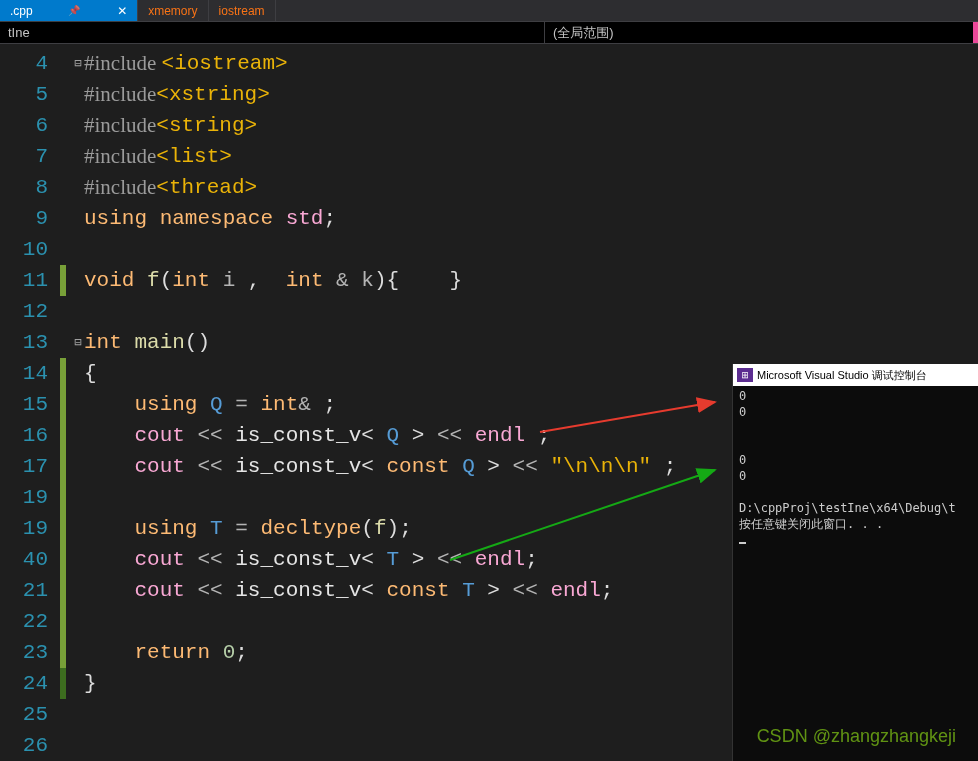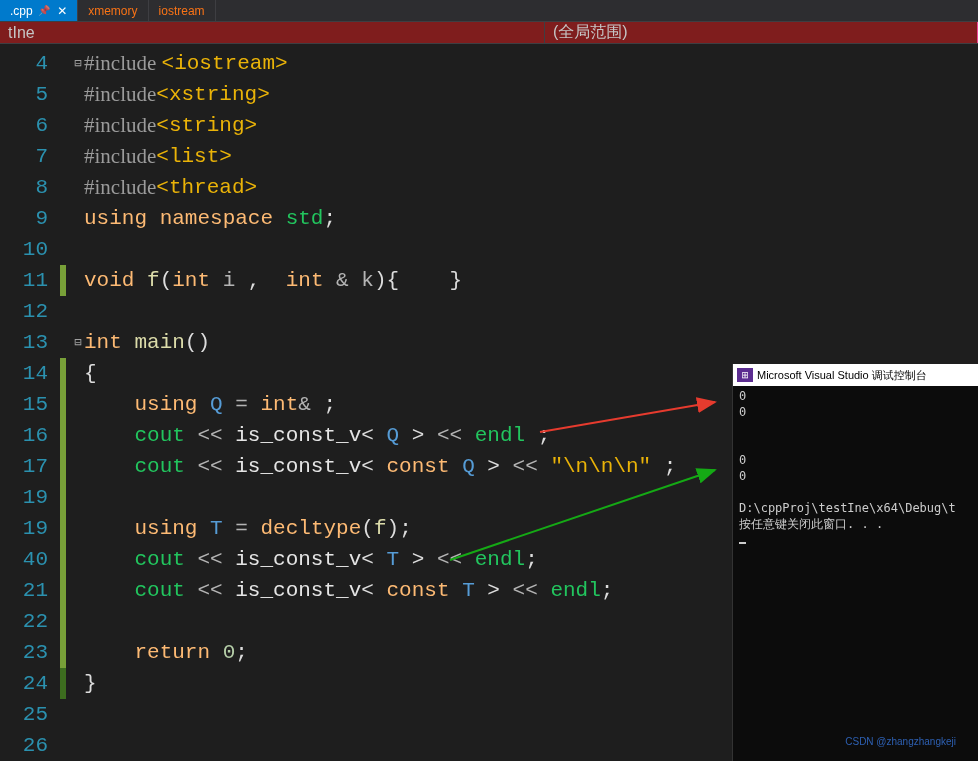--- a/index.html
+++ b/index.html
@@ -22,43 +22,44 @@
   padding: 0 10px;
   color: #f97316;
   font-size: 12px;
   border-right: 1px solid #3e3e42;
   cursor: pointer;
   font-family: 'Segoe UI', Tahoma, sans-serif;
 }
 .tab.active {
   background: #007acc;
   color: #fff;
+  gap: 30px;
 }
 .tab .pin { margin-left: 6px; font-size: 10px; opacity: .8; }
 .tab .close { margin-left: 6px; }
 .scope-bar {
   height: 22px;
-  background: #7f1d1d;
+  background: #000000;
   border-bottom: 1px solid #3e3e42;
   display: flex;
   color: #c5c5c5;
-  font-size: 16px;
+  font-size: 13px;
   font-family: 'Segoe UI', Tahoma, sans-serif;
 }
 .scope-left {
   width: 545px;
   border-right: 1px solid #3e3e42;
   display: flex; align-items: center;
   padding: 0 8px;
 }
 .scope-right {
   flex: 1;
   display: flex; align-items: center;
   padding: 0 8px;
-  border-right: 1px solid #ec4899;
+  border-right: 5px solid #ec4899;
 }
 .editor {
   position: relative;
   display: flex;
   height: 717px;
 }
 .gutter {
   width: 60px;
   background: #1e1e1e;
   text-align: right;
@@ -96,21 +97,21 @@
   display: inline-block;
   color: #a0a0a0;
   font-size: 12px;
   text-align: center;
 }
 
 .pp { color: #9b9b9b; font-family: Liberation Serif, serif; }
 .str { color: #eab308; }
 .kw { color: #fdba74; }
 .type { color: #569cd6; }
-.id { color: #22c55e; }
+.id { color: #f9a8d4; }
 .fn { color: #dcdcaa; }
 .tpl { color: #e5e5e5; }
 .p { color: #dcdcdc; }
 .num { color: #b5cea8; }
 .op { color: #b4b4b4; }
 
 
 .console {
   position: absolute;
   right: 0;
@@ -145,22 +146,22 @@
   font-size: 12px;
   line-height: 16px;
   font-family: Consolas, monospace;
   white-space: pre;
   height: 375px;
 }
 .watermark {
   position: absolute;
   right: 22px;
   bottom: 14px;
-  color: #3b82f6;
-  font-size: 10px;
+  color: #84cc16;
+  font-size: 18px;
   font-family: 'Segoe UI', Tahoma, sans-serif;
   opacity: .7;
 }
 svg.arrows {
   position: absolute;
   top: 0; left: 0;
   pointer-events: none;
 }
 .cursor {
   display: inline-block;

